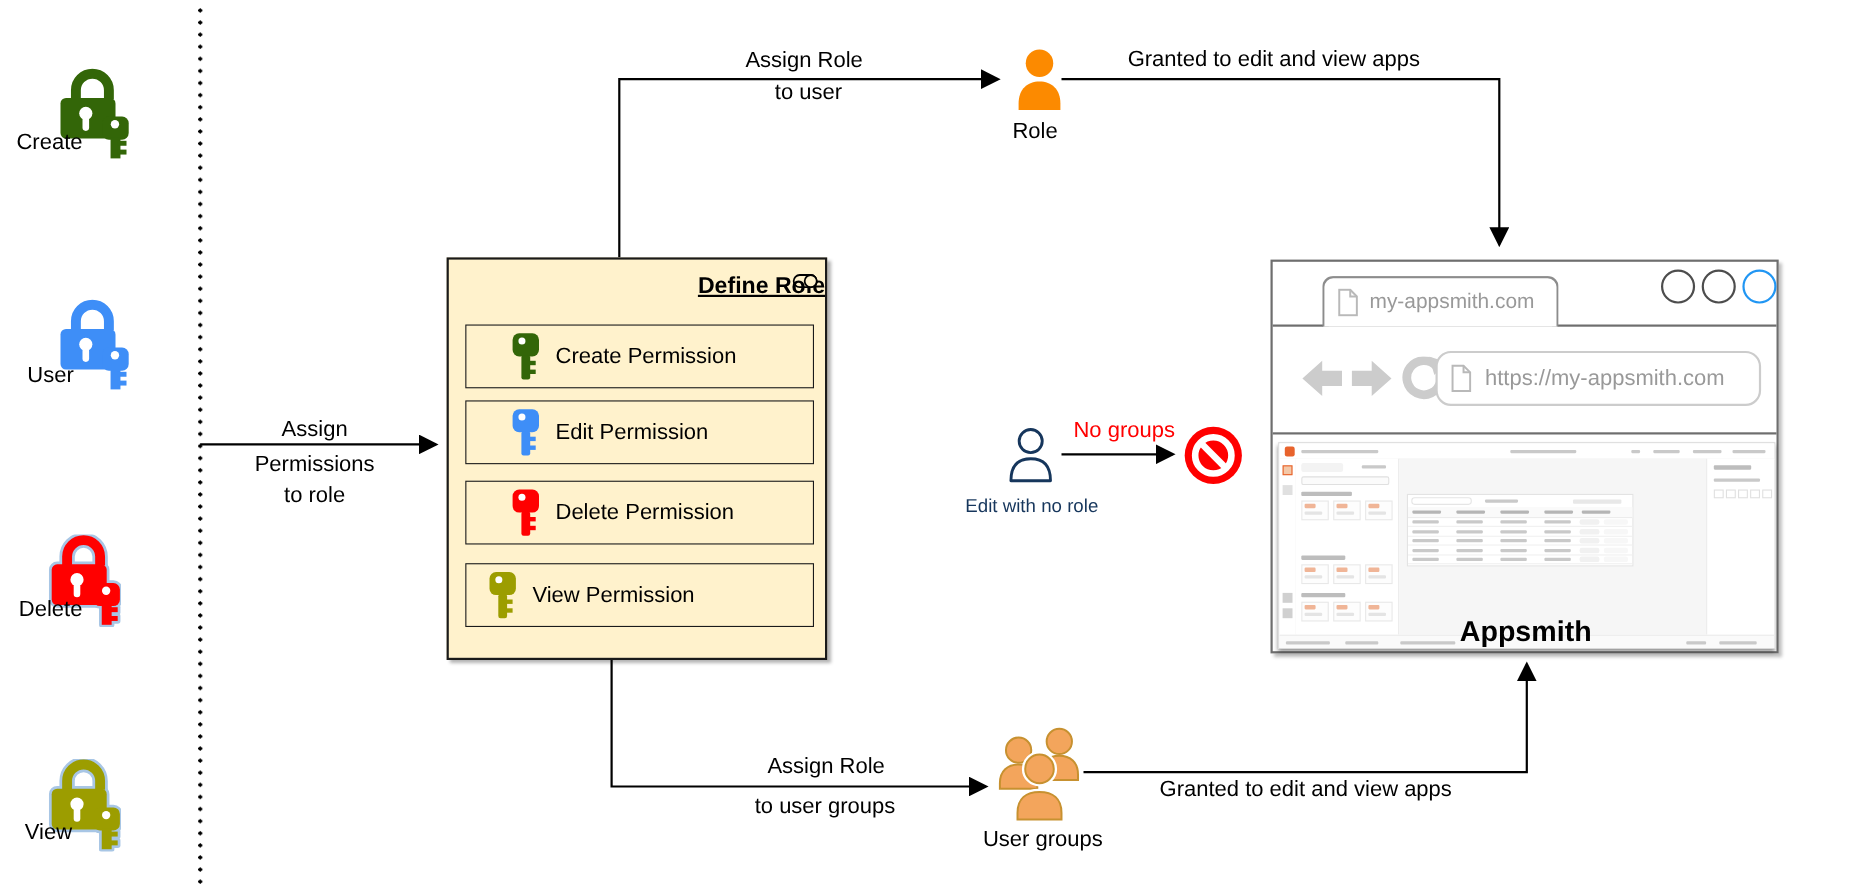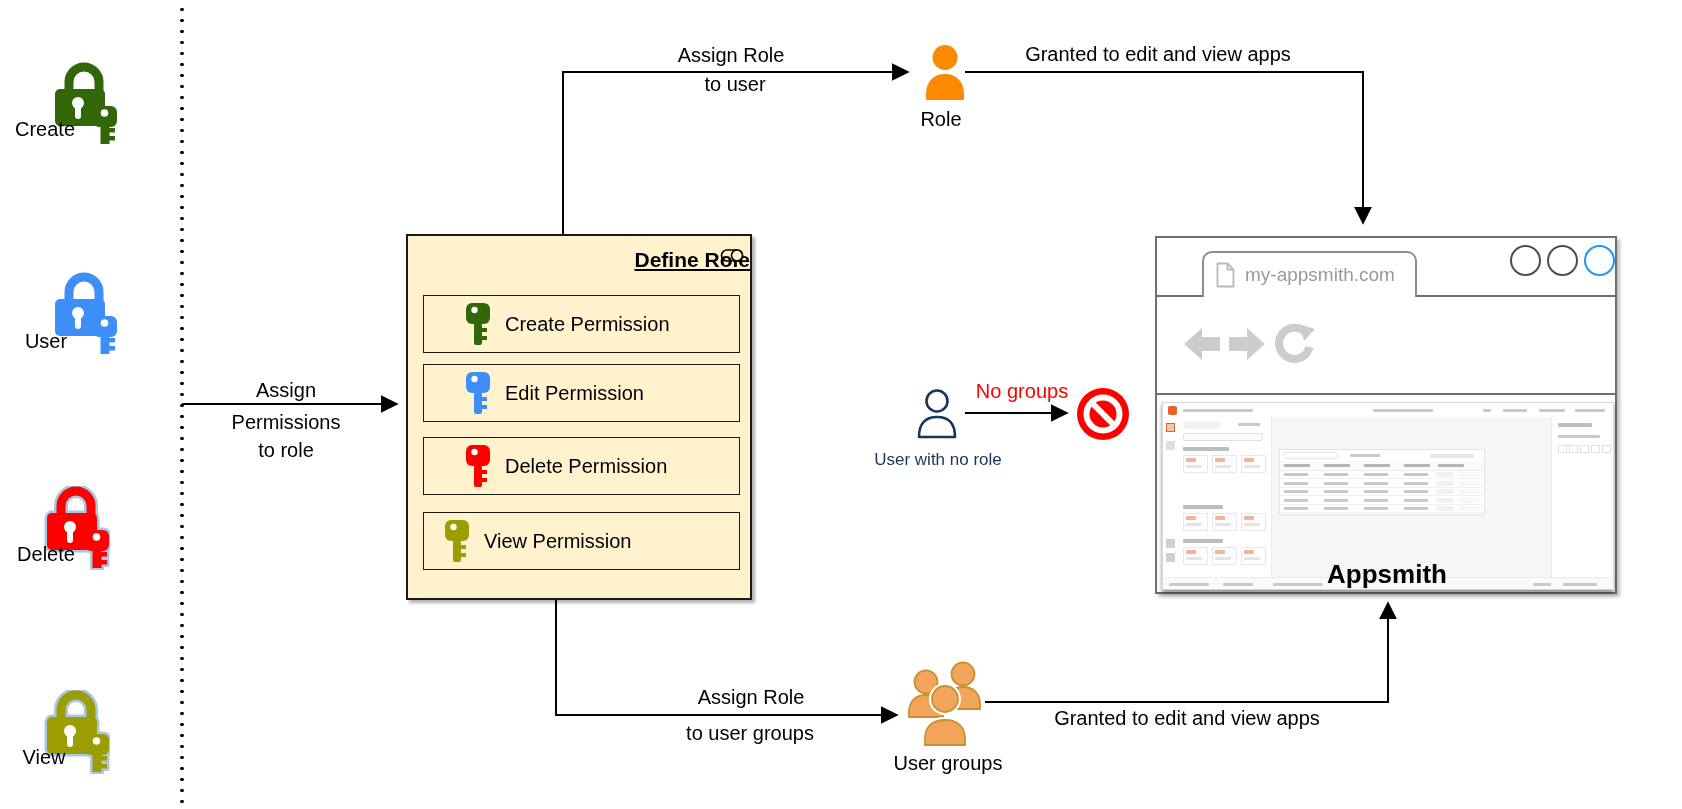--- a/index.html
+++ b/index.html
@@ -240,21 +240,21 @@
     </svg>
   </div>
   <div class="lbl" style="left:1022px;top:380px;color:#FF0000;">No groups</div>
   <div class="abs" style="left:1076px;top:387px;">
     <svg width="54" height="54" viewBox="0 0 54 54">
       <circle cx="27" cy="27" r="26" style="fill:var(--no-access-red)"></circle>
       <circle cx="27" cy="27" r="16.5" fill="none" stroke="#fff" stroke-width="6"></circle>
       <line x1="15.5" y1="15.5" x2="38.5" y2="38.5" stroke="#fff" stroke-width="6"></line>
     </svg>
   </div>
-  <div class="lbl small" style="left:938px;top:450px;color:#16365C;">User with no role</div>
+  <div class="lbl small" style="left:938px;top:450px;color:#16365C;">Edit with no role</div>
 
   <div class="lbl" style="left:751px;top:686px;">Assign Role</div>
   <div class="lbl" style="left:750px;top:722px;">to user groups</div>
 
   <div class="abs" style="left:905px;top:655px;">
     <svg width="82" height="92" viewBox="0 0 82 92">
       <g style="stroke:#ffffff" stroke-width="6" fill="#fff">
         <circle cx="21" cy="27" r="11.5"></circle>
         <path d="M4 62 v-5 c0-11 7-17 17-17 c10 0 17 6 17 17 v5 z"></path>
       </g>
@@ -307,20 +307,29 @@
     <div class="abs" style="left:70px;top:88px;">
       <svg width="40" height="36" viewBox="0 0 40 36">
         <path d="M20 2 L38 18 L20 34 V25 H2 V11 H20 Z" style="fill:var(--light-icon)"></path>
       </svg>
     </div>
     <div class="abs" style="left:116px;top:86px;">
       <svg width="42" height="42" viewBox="0 0 42 42">
         <path d="M33 9 A 15.5 15.5 0 1 0 36.5 23" fill="none" style="stroke:var(--light-icon)" stroke-width="8"></path>
         <polygon points="26,0 42,5 31,17" style="fill:var(--light-icon)"></polygon>
       </svg>
+    </div>
+    <div id="url-field">
+      <span>
+        <svg width="19" height="26" viewBox="0 0 19 26">
+          <path d="M1.5 1.5 h10 l6 6 v17 h-16 z" fill="#fff" stroke="#b9b9b9" stroke-width="1.8"></path>
+          <path d="M11.5 1.5 v6 h6" fill="none" stroke="#b9b9b9" stroke-width="1.8"></path>
+        </svg>
+      </span>
+      <span class="urltxt">https://my-appsmith.com</span>
     </div>
     <div class="toolbar-line"></div>
 
     <div id="app-shot">
       <div class="shot-topbar">
           <div class="abs" style="left:5px;top:3px;width:9px;height:9px;background:var(--appsmith-orange);border-radius:2px;"></div>
           <div class="bar" style="left:20px;top:6px;width:70px;"></div>
           <div class="bar" style="left:210px;top:6px;width:60px;"></div>
           <div class="bar" style="left:320px;top:6px;width:8px;"></div>
           <div class="bar" style="left:340px;top:6px;width:24px;"></div>

